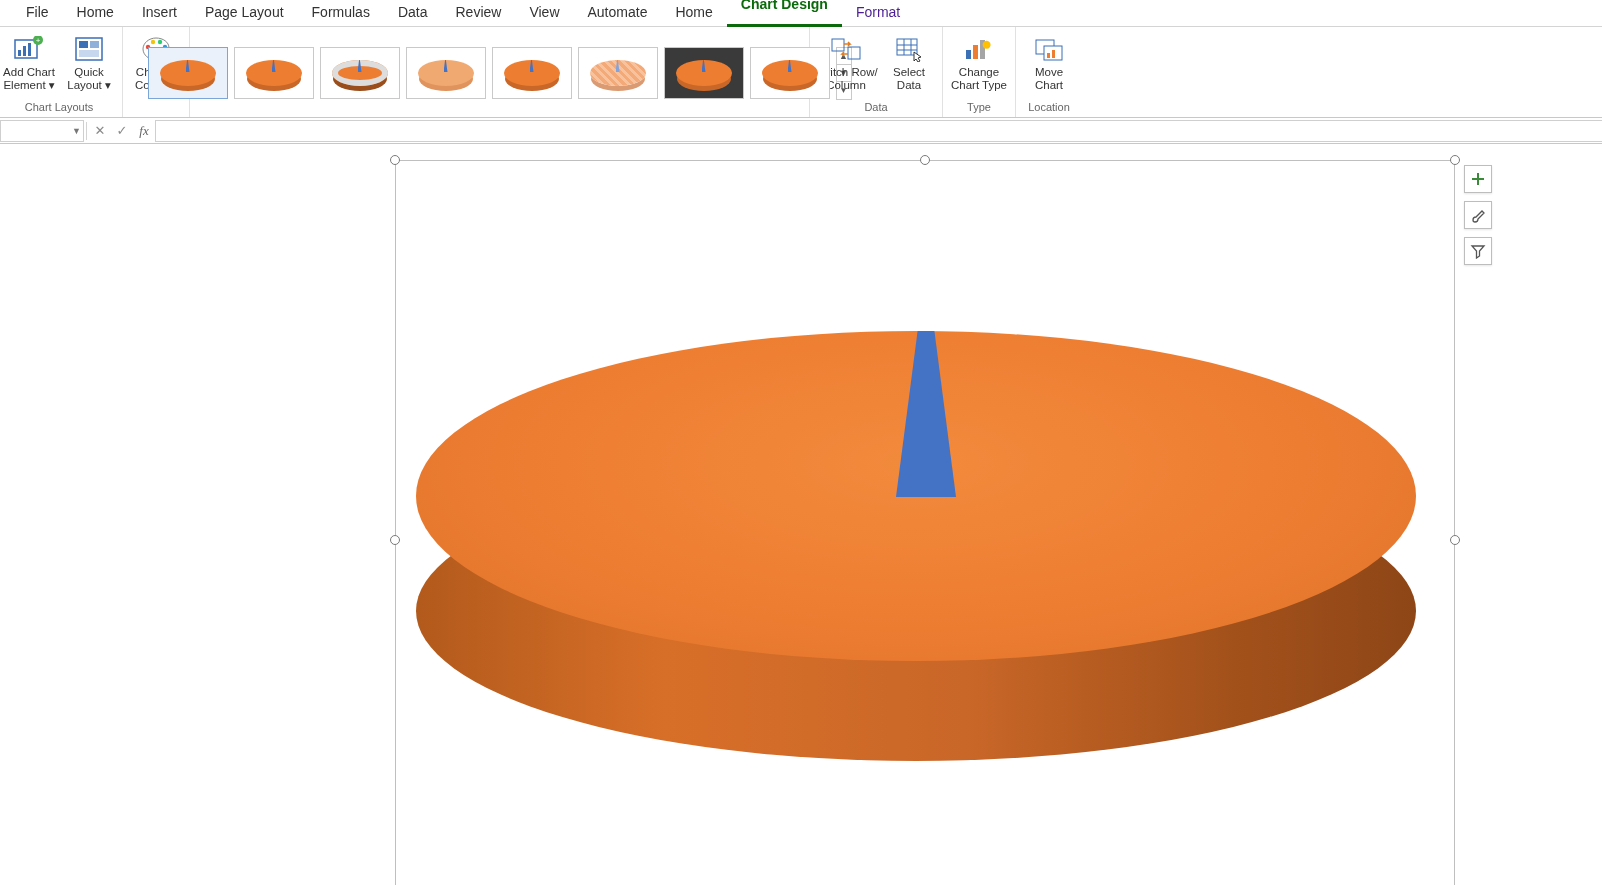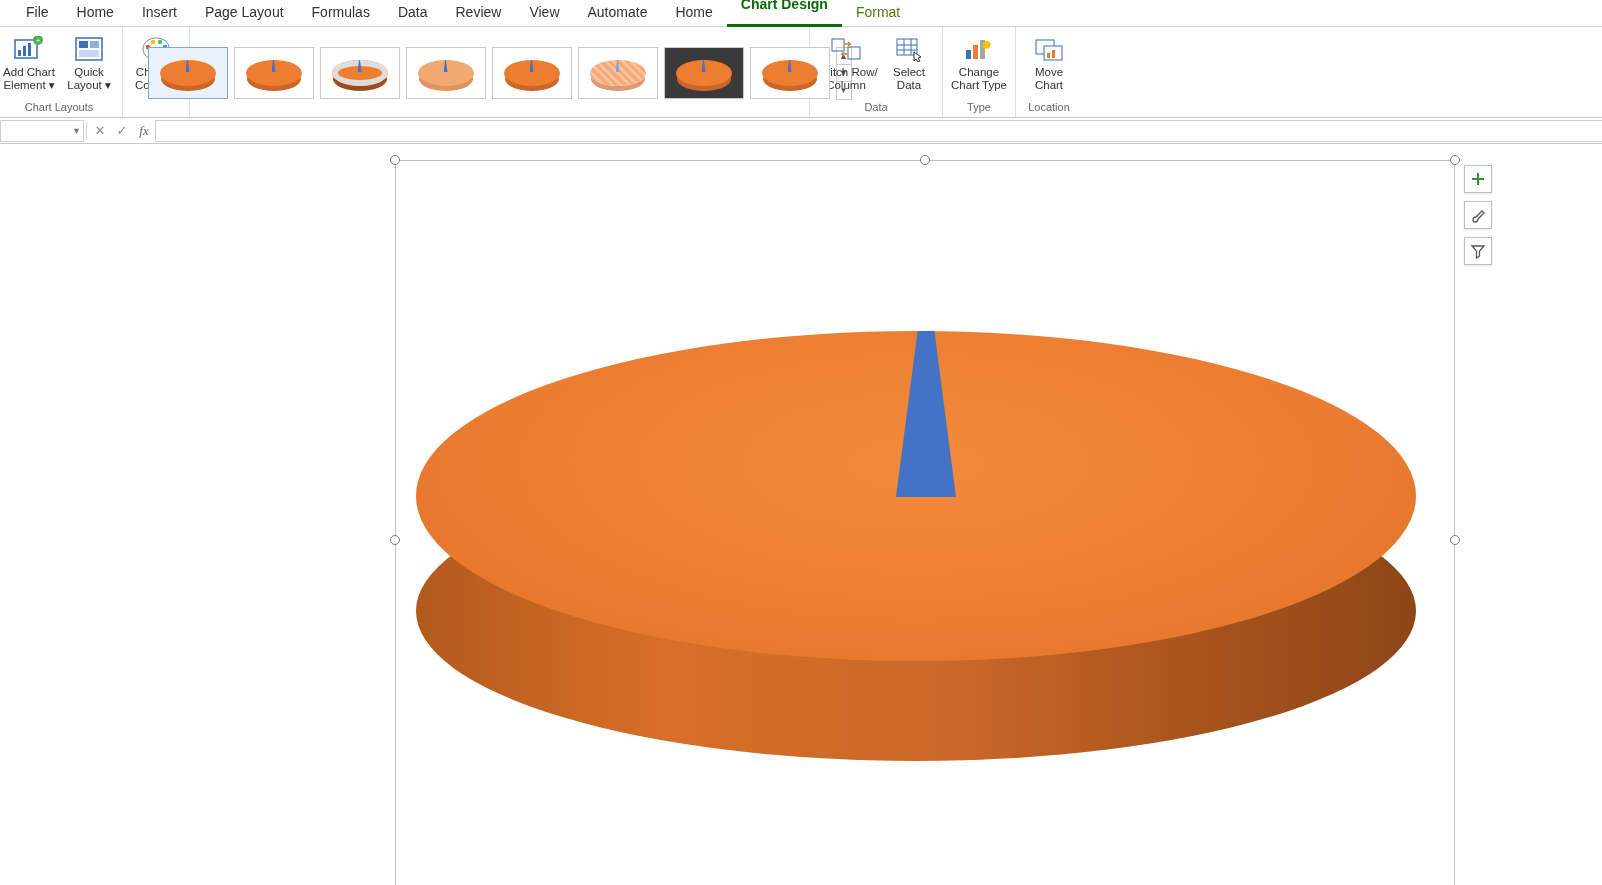--- a/index.html
+++ b/index.html
@@ -2,21 +2,21 @@
 <html><head>
 <meta charset="utf-8">
 <style>
   * { box-sizing: border-box; margin: 0; padding: 0; font-family: "Segoe UI", Arial, sans-serif; }
   body { background: #ffffff; width: 1602px; height: 885px; overflow: hidden; position: relative; }
 
   
   .tabs { display: flex; align-items: flex-end; height: 26px; padding-left: 0; font-size: 14px; color: #333; margin-left: 12px; }
   .tabs .tab { padding: 4px 14px 6px; cursor: pointer; user-select: none; }
   .tabs .tab.active { color: #0b6a0b; border-bottom: 3px solid #0b6a0b; font-weight: 600; margin-bottom: -1px; padding-bottom: 12px; }
-  .tabs .tab.ctx { color: #4d7c0f; }
+  .tabs .tab.ctx { color: #4c1d95; }
 
   
   .ribbon { display: flex; align-items: stretch; height: 92px; border-top: 1px solid #d4d4d4; border-bottom: 1px solid #c8c8c8; background: #fff; }
   .group { display: flex; flex-direction: column; align-items: center; border-right: 1px solid #e1e1e1; padding: 2px 4px 0; }
   .group-inner { display: flex; flex: 1; align-items: flex-start; gap: 2px; }
   .group-label { font-size: 11px; color: #666; margin-top: auto; padding: 2px 0 4px; text-align: center; width: 100%; }
   .btn-v { display: flex; flex-direction: column; align-items: center; justify-content: flex-start; width: 58px; padding: 2px 0; font-size: 11.5px; color: #333; cursor: pointer; text-align: center; line-height: 1.15; }
   .btn-v .ico { width: 32px; height: 32px; display: flex; align-items: center; justify-content: center; margin: 2px 0 1px; }
   .btn-v .lbl { white-space: pre-line; }
   .btn-v.wide { width: 64px; }

